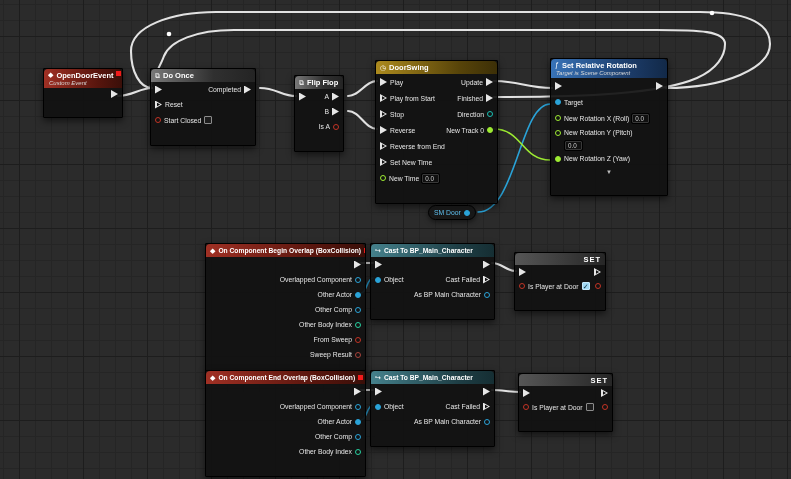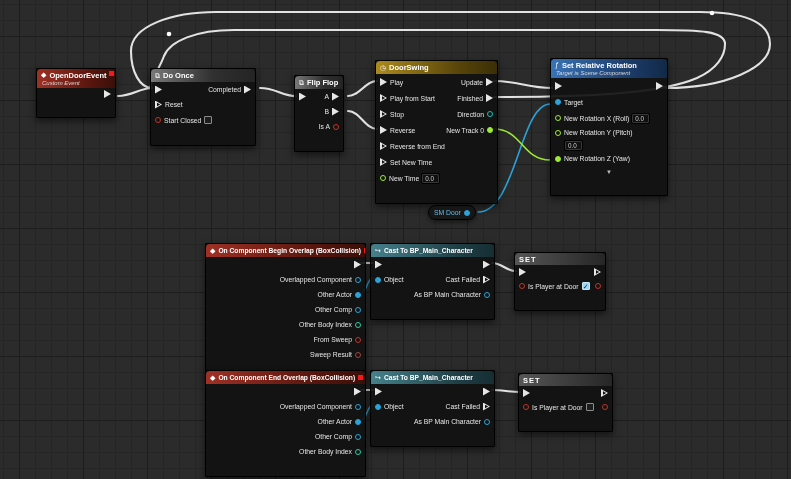--- a/index.html
+++ b/index.html
@@ -14,21 +14,21 @@
     background-size:64px 64px,64px 64px,16px 16px,16px 16px;
     background-position:19px 36px,19px 36px,3px 4px,3px 4px;}
   #wires{position:absolute;inset:0;z-index:1}
   .w{fill:none;stroke-linecap:round}
   .wexec{stroke:#e2e2e2;stroke-width:2.1}
   .wobj{stroke:#2aa3d8;stroke-width:1.6}
   .wflt{stroke:#9deb32;stroke-width:1.6}
   .jdot{fill:#ffffff}
   .node{position:absolute;z-index:2;background:rgba(17,17,17,.92);border:1px solid #000;border-radius:1px;box-shadow:0 3px 7px rgba(0,0,0,.55);padding-bottom:17px}
   .hdr{display:flex;align-items:center;gap:3px;height:13px;padding:0 4px;border-radius:4px 4px 0 0;font-size:7.5px;font-weight:bold;color:#fff;white-space:nowrap;overflow:hidden}
-  .hdr.center{justify-content:flex-start;letter-spacing:1px}
+  .hdr.center{justify-content:flex-end;letter-spacing:1px}
   .hdr-2l{display:block;height:auto;padding:2px 4px 2px}
   .hdr-2l .l1{display:flex;gap:3px}
   .sub{font-size:6px;font-style:italic;font-weight:normal;color:#d9d9d9;padding-left:1px}
   .ic{font-size:7px;font-weight:normal;flex:none}
   .flag{width:5px;height:5px;background:#f21b1b;margin-left:auto;flex:none}
   .t-sm{font-size:6.7px}
   .hdr-red{background:linear-gradient(90deg,#a03024,#57150d 70%,#3a0f09)}
   .hdr-gray{background:linear-gradient(90deg,#787878,#303030 60%,#242424)}
   .hdr-gold{background:linear-gradient(90deg,#ac8a1e,#564309 70%,#3c2f07)}
   .hdr-blue{background:linear-gradient(90deg,#3873b8,#1b3a66 70%,#122948)}
@@ -73,21 +73,21 @@
     <path class="w wexec" d="M361,263 C365,263 369,263 373,263"></path>
     <path class="w wobj" d="M361,293 C367,293 367,278 373,278"></path>
     <path class="w wexec" d="M492,263 C502,263 506,271 516,271"></path>
     <path class="w wexec" d="M361,390 C365,390 369,390 373,390"></path>
     <path class="w wobj" d="M361,420 C367,420 367,405 373,405"></path>
     <path class="w wexec" d="M492,390 C502,390 510,392 520,392"></path>
     <circle class="jdot" cx="712" cy="13" r="2.3"></circle>
     <circle class="jdot" cx="169" cy="34" r="2.3"></circle>
   </svg>
 
-  <div class="node" style="left:36px;top:68px;width:80px">
+  <div class="node" style="left:43px;top:68px;width:80px">
     <div class="hdr hdr-red hdr-2l">
       <div class="l1">
         <span class="ic">◆</span>
         <span>OpenDoorEvent</span>
         <span class="flag"></span>
       </div>
       <div class="sub">Custom Event</div>
     </div>
     <div class="row r12">
       <span class="pexec ml"></span>

